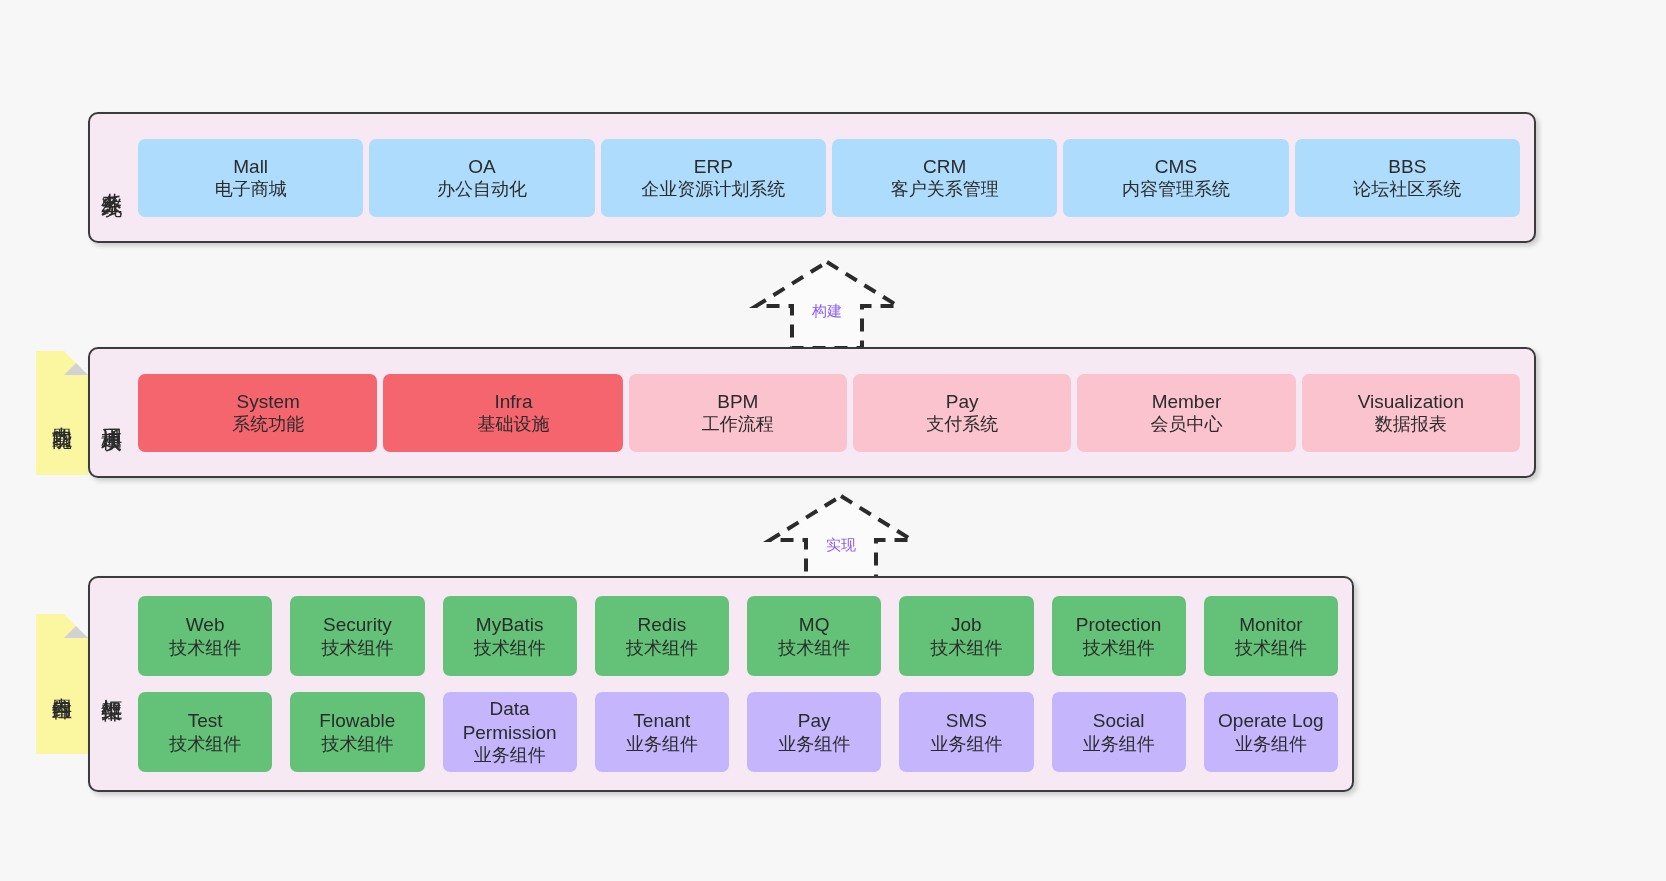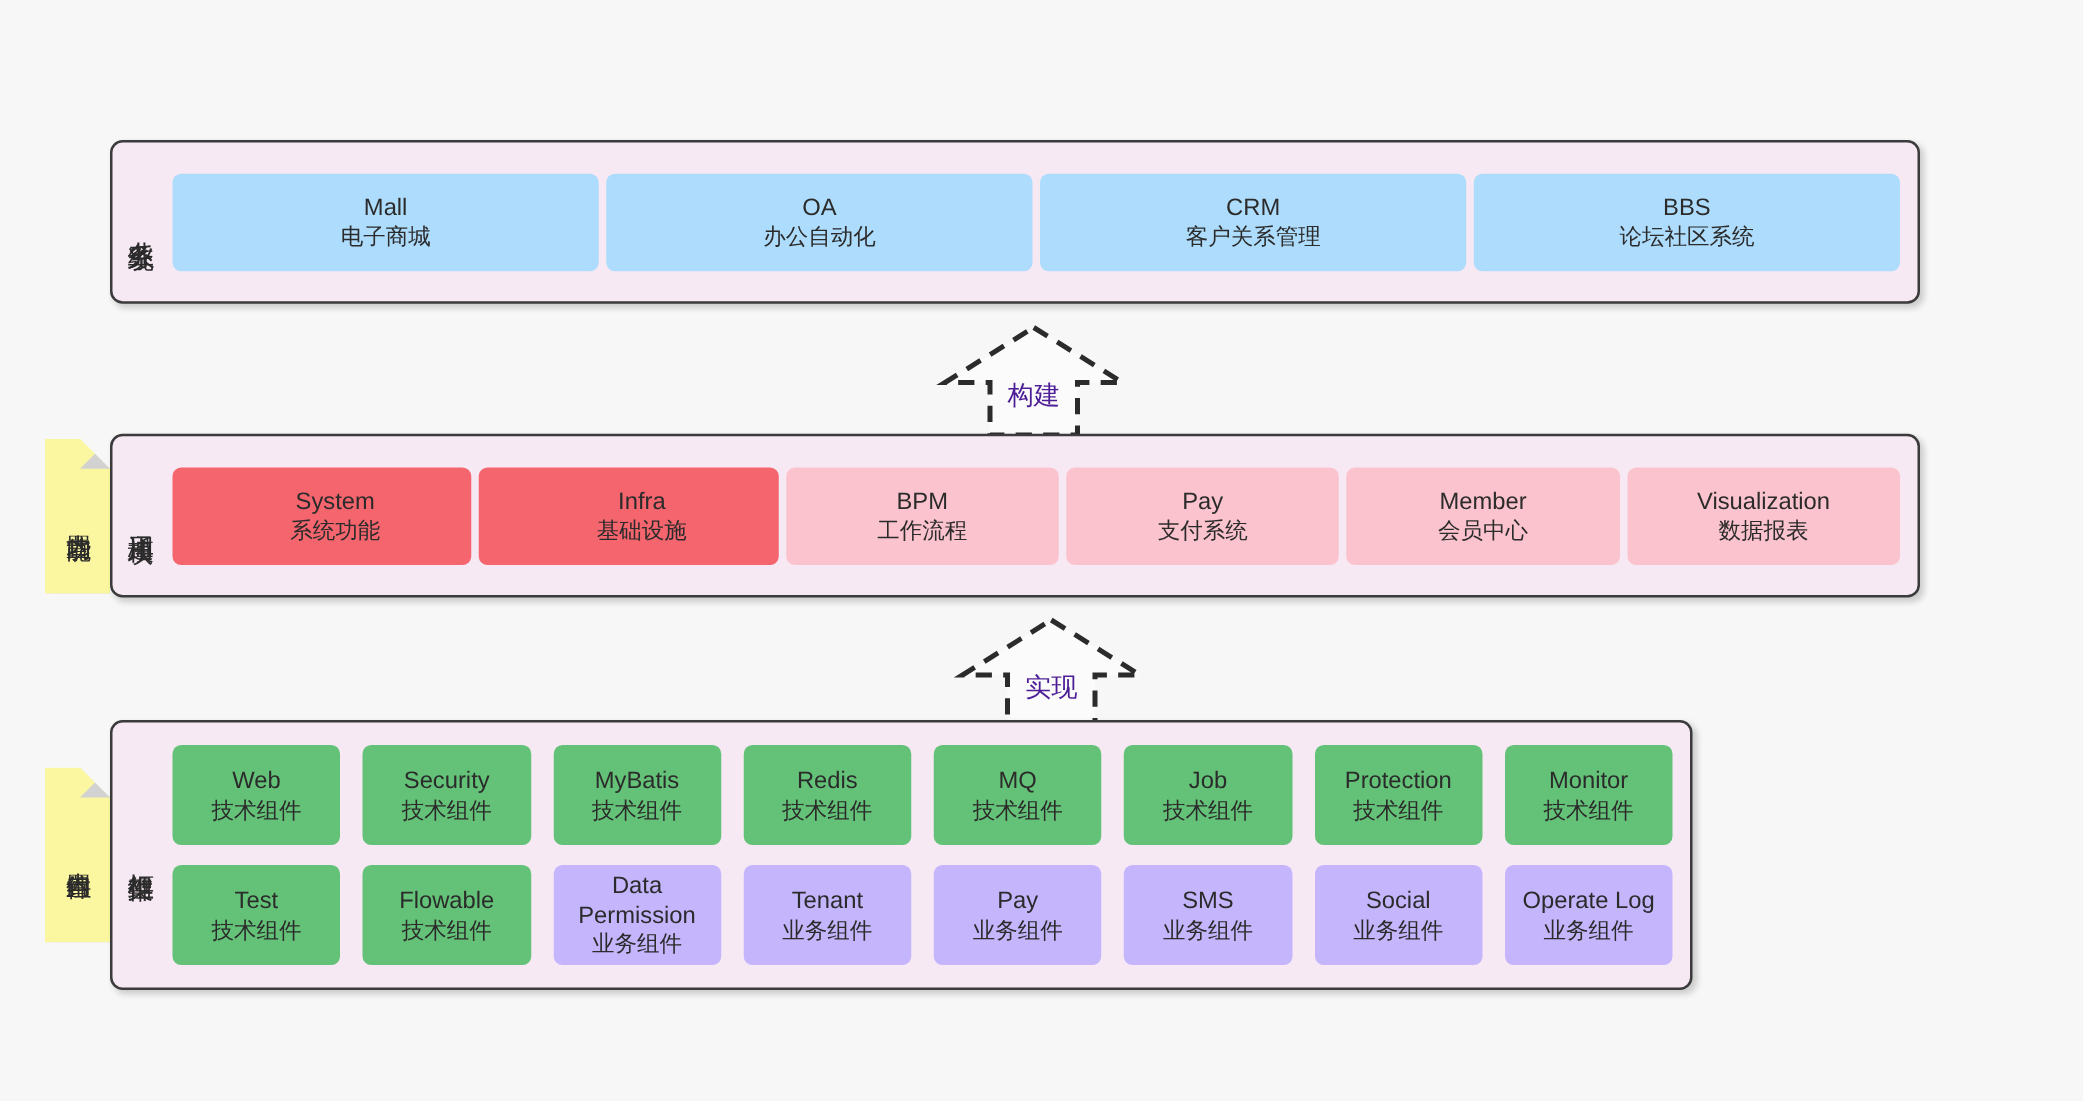--- a/index.html
+++ b/index.html
@@ -134,22 +134,22 @@
     position: absolute;
     width: 150px;
     height: 92px;
   }
   .arrow svg { display: block; overflow: visible; }
   .arrow .lbl {
     position: absolute;
     left: 0; right: 0;
     top: 44px;
     text-align: center;
-    font-size: 21px;
-    color: #4c1d95;
+    font-size: 15px;
+    color: #8b5cf6;
     user-select: none;
   }
   #arrow-build   { left: 752px; top: 258px; }
   #arrow-realize { left: 766px; top: 492px; }
 </style>
 </head>
 <body>
 
 <div id="canvas">
 
@@ -159,22 +159,30 @@
       <div class="row">
         <div class="card c-blue">
           <span class="t1">Mall</span>
           <span class="t2">电子商城</span>
         </div>
         <div class="card c-blue">
           <span class="t1">OA</span>
           <span class="t2">办公自动化</span>
         </div>
         <div class="card c-blue">
+          <span class="t1">ERP</span>
+          <span class="t2">企业资源计划系统</span>
+        </div>
+        <div class="card c-blue">
           <span class="t1">CRM</span>
           <span class="t2">客户关系管理</span>
+        </div>
+        <div class="card c-blue">
+          <span class="t1">CMS</span>
+          <span class="t2">内容管理系统</span>
         </div>
         <div class="card c-blue">
           <span class="t1">BBS</span>
           <span class="t2">论坛社区系统</span>
         </div>
       </div>
     </div>
   </div>
 
   <div class="arrow" id="arrow-build">

